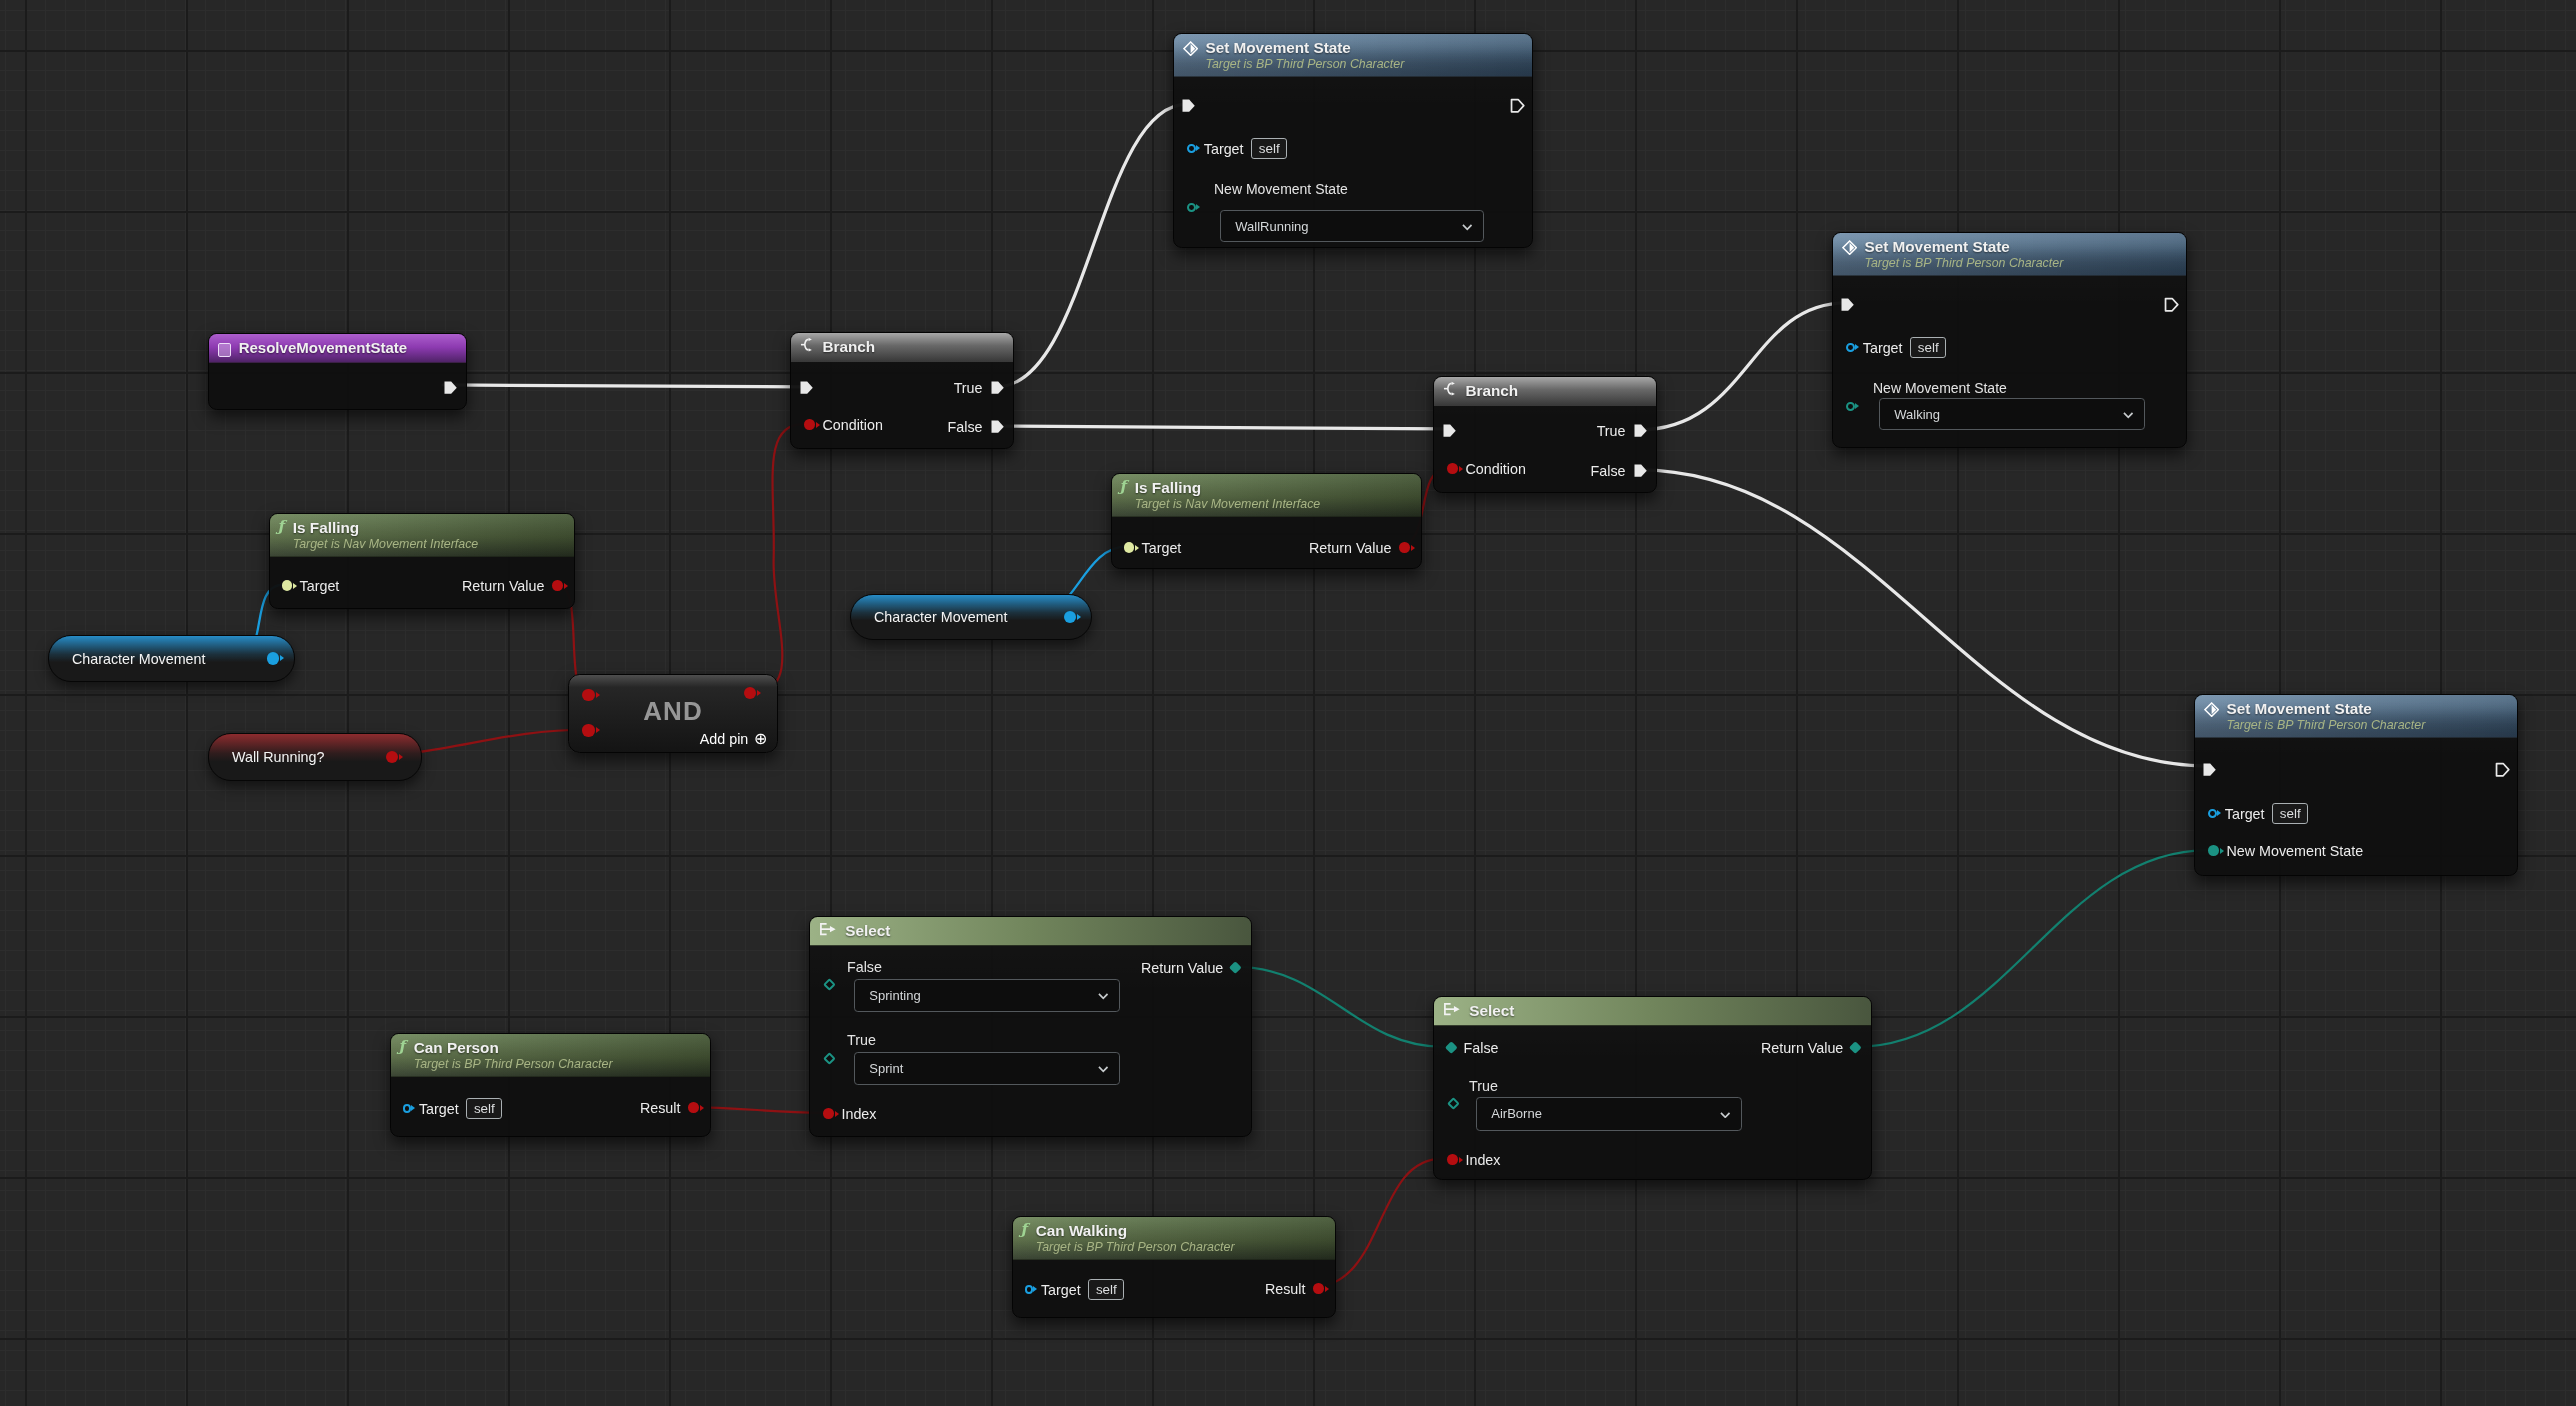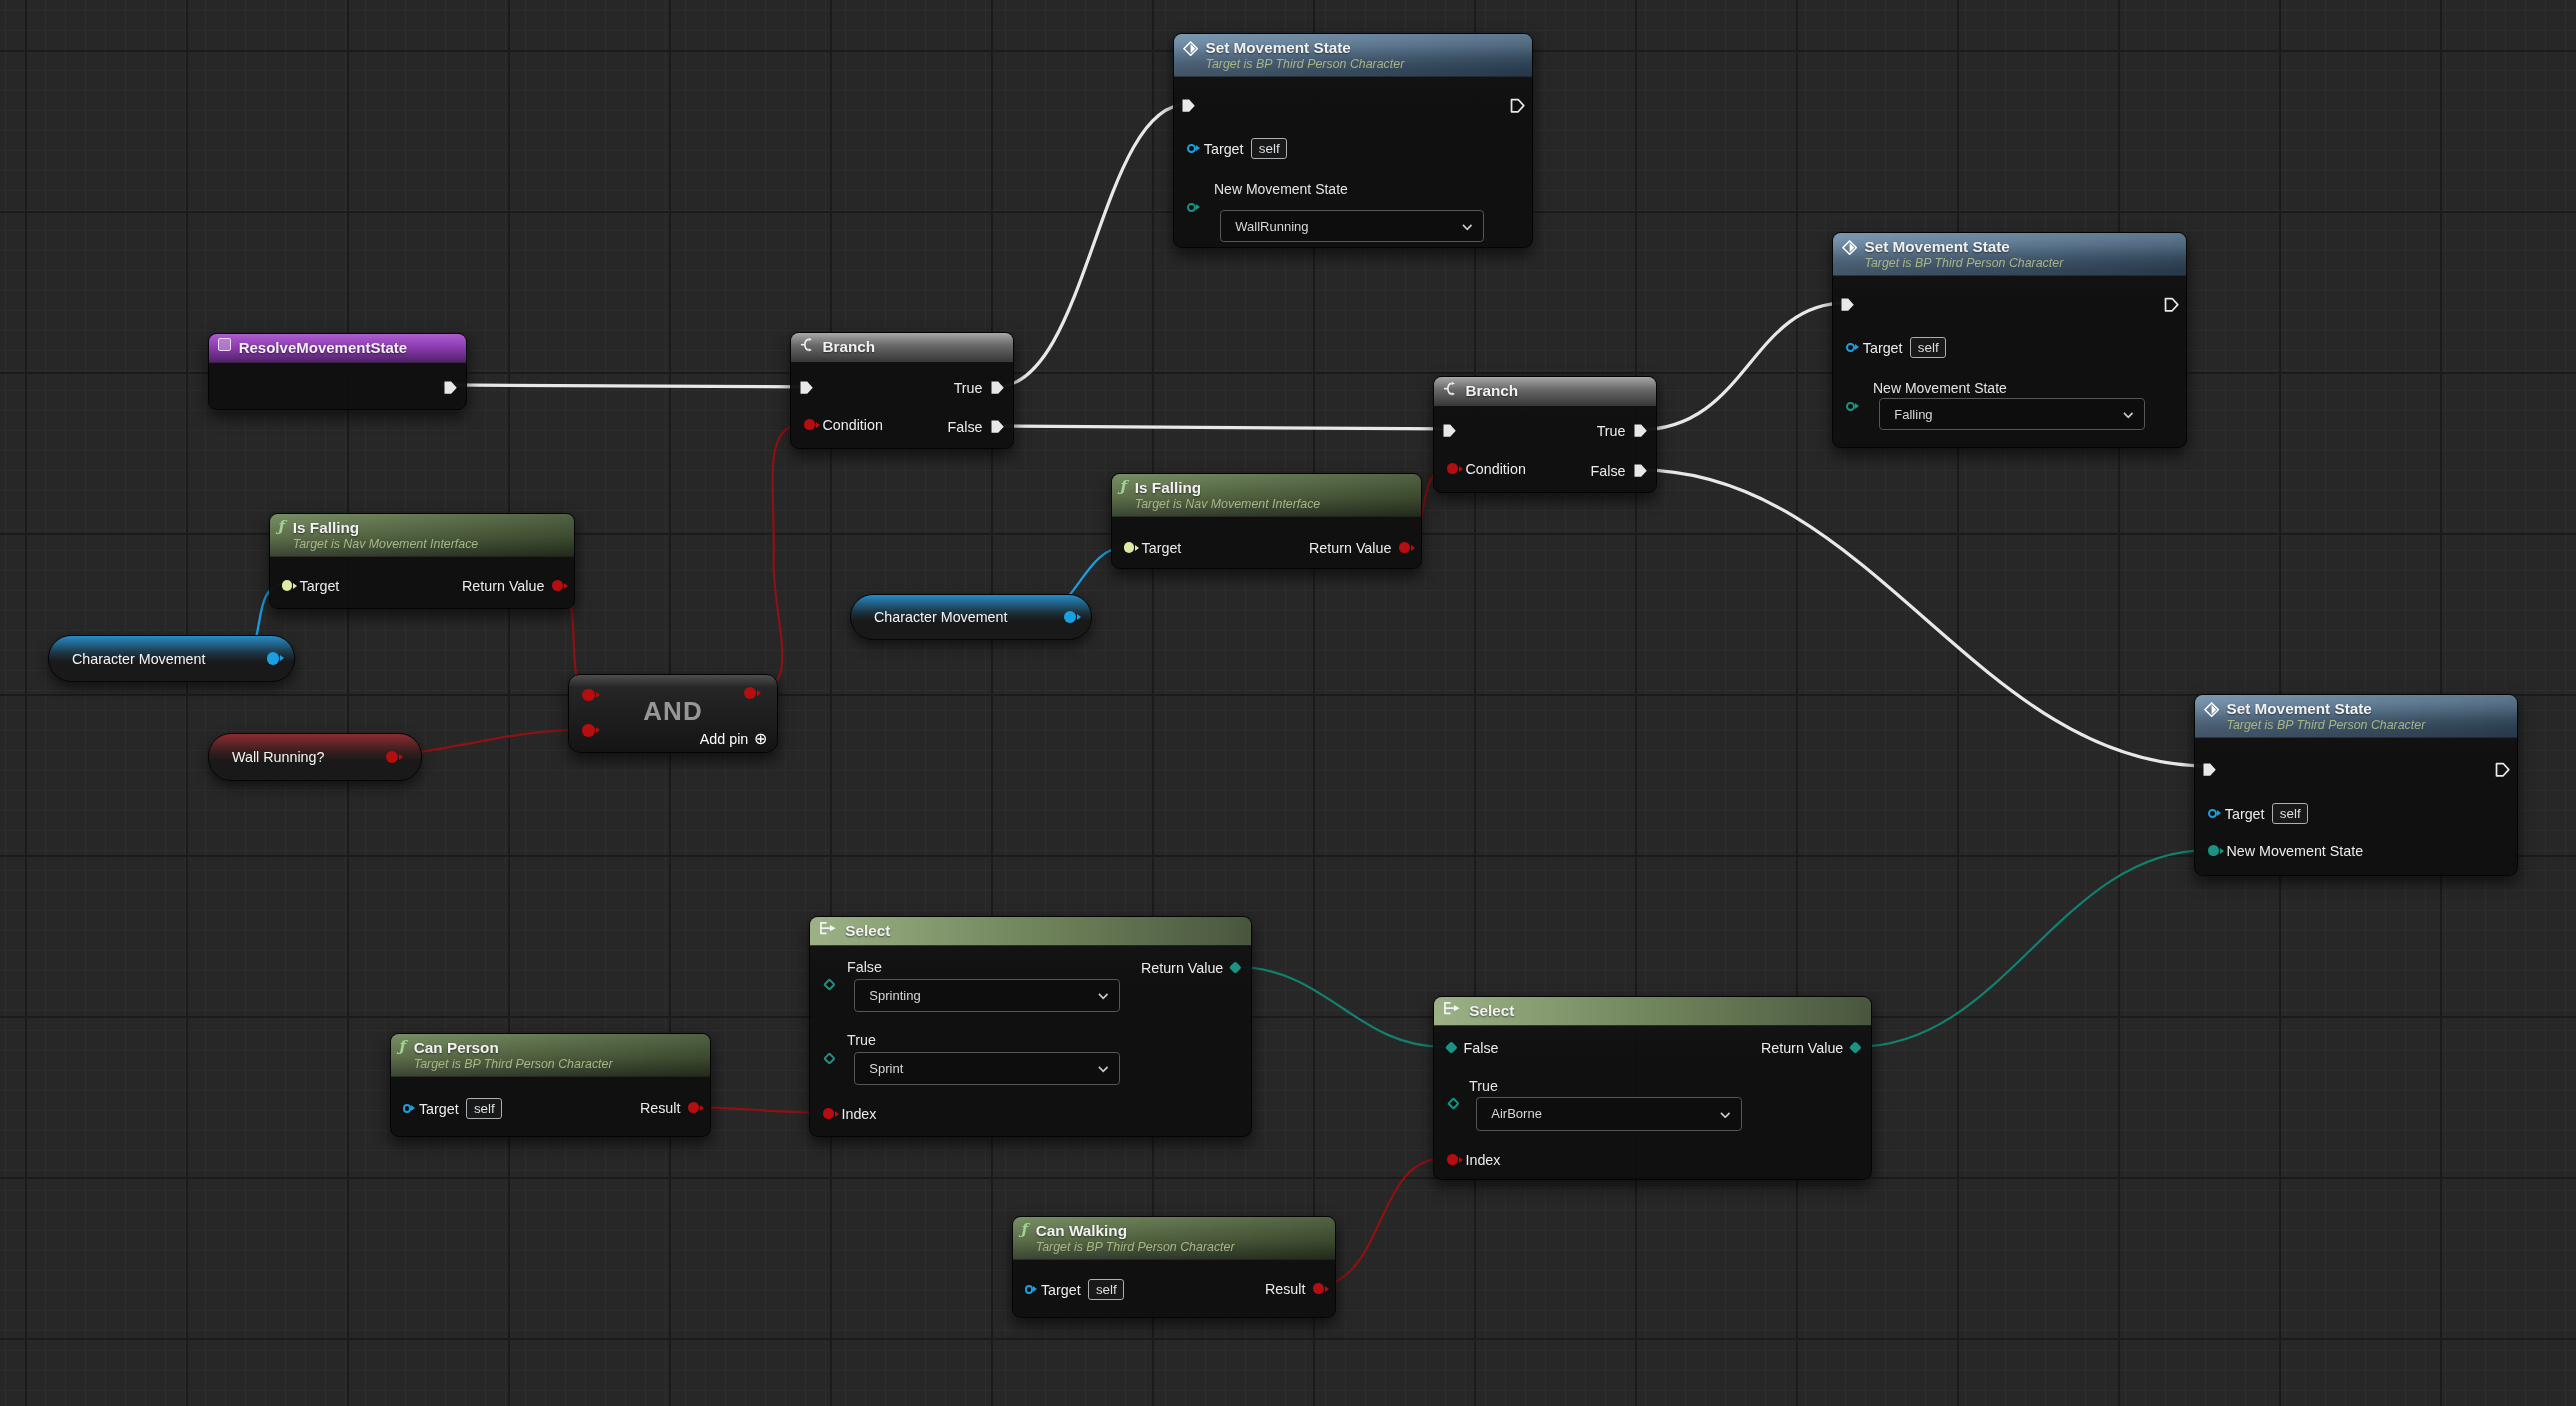--- a/index.html
+++ b/index.html
@@ -27,21 +27,21 @@
     position:relative;border-radius:7.6px 7.6px 0 0;border-bottom:1px solid rgba(0,0,0,.65);
     display:flex;gap:7.6px;padding:3.8px 9.6px 4.8px 8.6px;align-items:flex-start;
   }
   .hdr .tt{font-size:15.3px;font-weight:bold;color:#f1f1f1;line-height:19px;text-shadow:0 1px 1.9px rgba(0,0,0,.55);}
   .hdr .st{font-size:12.4px;font-style:italic;color:#a8b585;line-height:14.3px;}
   .hdr-blue{background:linear-gradient(90deg,rgba(255,255,255,.10),rgba(0,0,0,.16)),linear-gradient(180deg,#6e8ca8 0%,#49688203 45%,#2e4358 100%),linear-gradient(180deg,#60809c,#33495f);}
   .hdr-purple{background:linear-gradient(180deg,#ad5ecd 0%,#8c3ab0 48%,#502368 100%);}
   .hdr-green{background:linear-gradient(90deg,rgba(255,255,255,.06),rgba(0,0,0,.28)),linear-gradient(180deg,#70885c 0%,#53663f 55%,#2f3a28 100%);}
   .hdr-sel{background:linear-gradient(90deg,#9cb286 0%,#71855c 50%,#49563e 100%);}
   .hdr-gray{background:linear-gradient(180deg,#a8a8a8 0%,#686868 45%,#3a3a3a 100%);}
-  .hdr1{height:19px;align-items:flex-start;}
+  .hdr1{height:19px;align-items:flex-end;}
   .ficon{font-family:"DejaVu Serif",serif;font-style:italic;font-weight:bold;font-size:15.3px;color:#9fd393;line-height:17px;}
   .sqicon{width:11.5px;height:11.5px;border:1.5px solid #ecdcf7;background:rgba(205,165,225,.55);border-radius:1.9px;margin-top:2.9px;}
   .prow{position:absolute;display:flex;align-items:center;gap:7.6px;font-size:14.3px;color:#ecechc;color:#ececec;height:21px;white-space:nowrap;}
   .prow.r{flex-direction:row-reverse;}
   .pc{width:10.5px;height:10.5px;border-radius:50%;position:relative;flex:none;background:var(--c,#888);}
   .pc.h{width:4.8px;height:4.8px;border:2.9px solid var(--c,#888);background:#0d0d0d;}
   .pc::after{content:"";position:absolute;left:calc(100% + 1.4px);top:50%;transform:translateY(-50%);
     border-left:4.3px solid var(--c,#888);border-top:3.3px solid transparent;border-bottom:3.3px solid transparent;}
   .pdm{width:8.6px;height:8.6px;transform:rotate(45deg);border-radius:1.9px;flex:none;background:var(--c,#888);}
   .pdm.h{width:4.8px;height:4.8px;border:2.4px solid var(--c,#888);background:#0d0d0d;}
@@ -158,21 +158,21 @@
     <div class="prow" style="left:13.4px;top:104px">
       <span class="pc h" style="--c: #1a9fe0; color: rgb(26, 159, 224);"></span>
       <span>Target</span>
       <span class="selfbox">self</span>
     </div>
     <div class="plabel" style="left:40px;top:147px">New Movement State</div>
     <div class="prow" style="left:13.4px;top:163px">
       <span class="pc h" style="--c: #1b9283; color: rgb(27, 146, 131);"></span>
     </div>
     <div class="dd" style="left:46px;top:165px;width:239px;height:30px">
-      <span>Falling</span>
+      <span>Walking</span>
       <span><svg width="10.5" height="6.7" viewBox="0 0 11 7" fill="none" stroke="#c7cbcd" stroke-width="1.8">
             <path d="M1 1 L5.5 5.5 L10 1"></path>
           </svg></span>
     </div>
   </div>
 
   <div class="node" style="left:2194px;top:694px;width:322px;height:180px">
     <div class="hdr hdr-blue">
       <span style="margin-top:2.9px">
         <svg width="15.3" height="15.3" viewBox="0 0 16 16">

